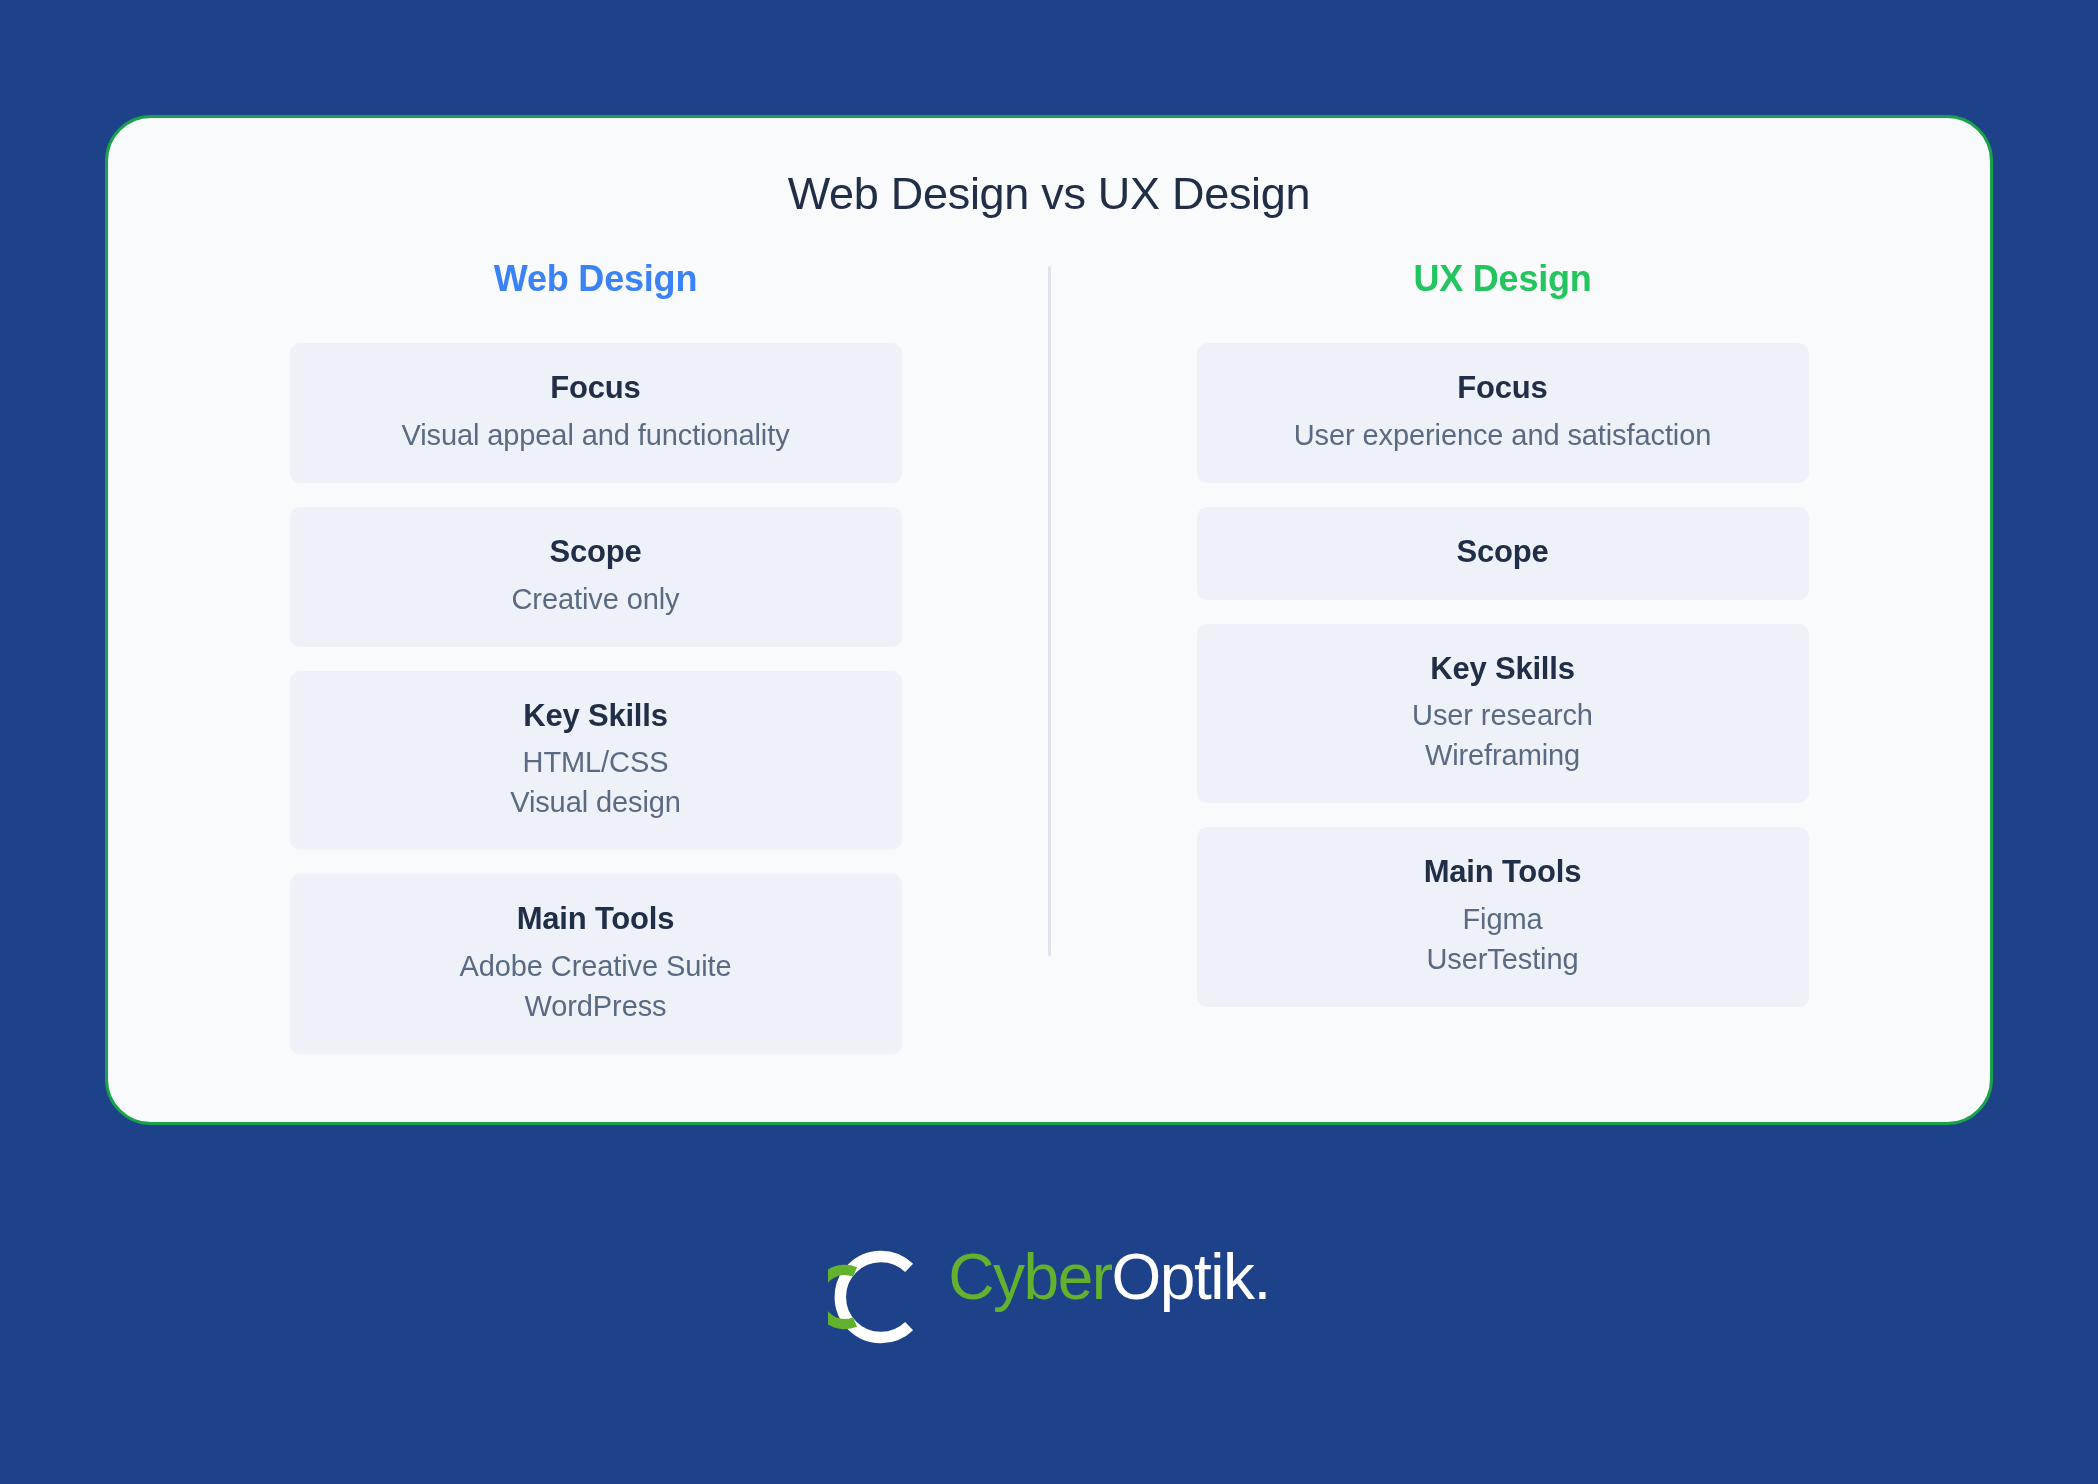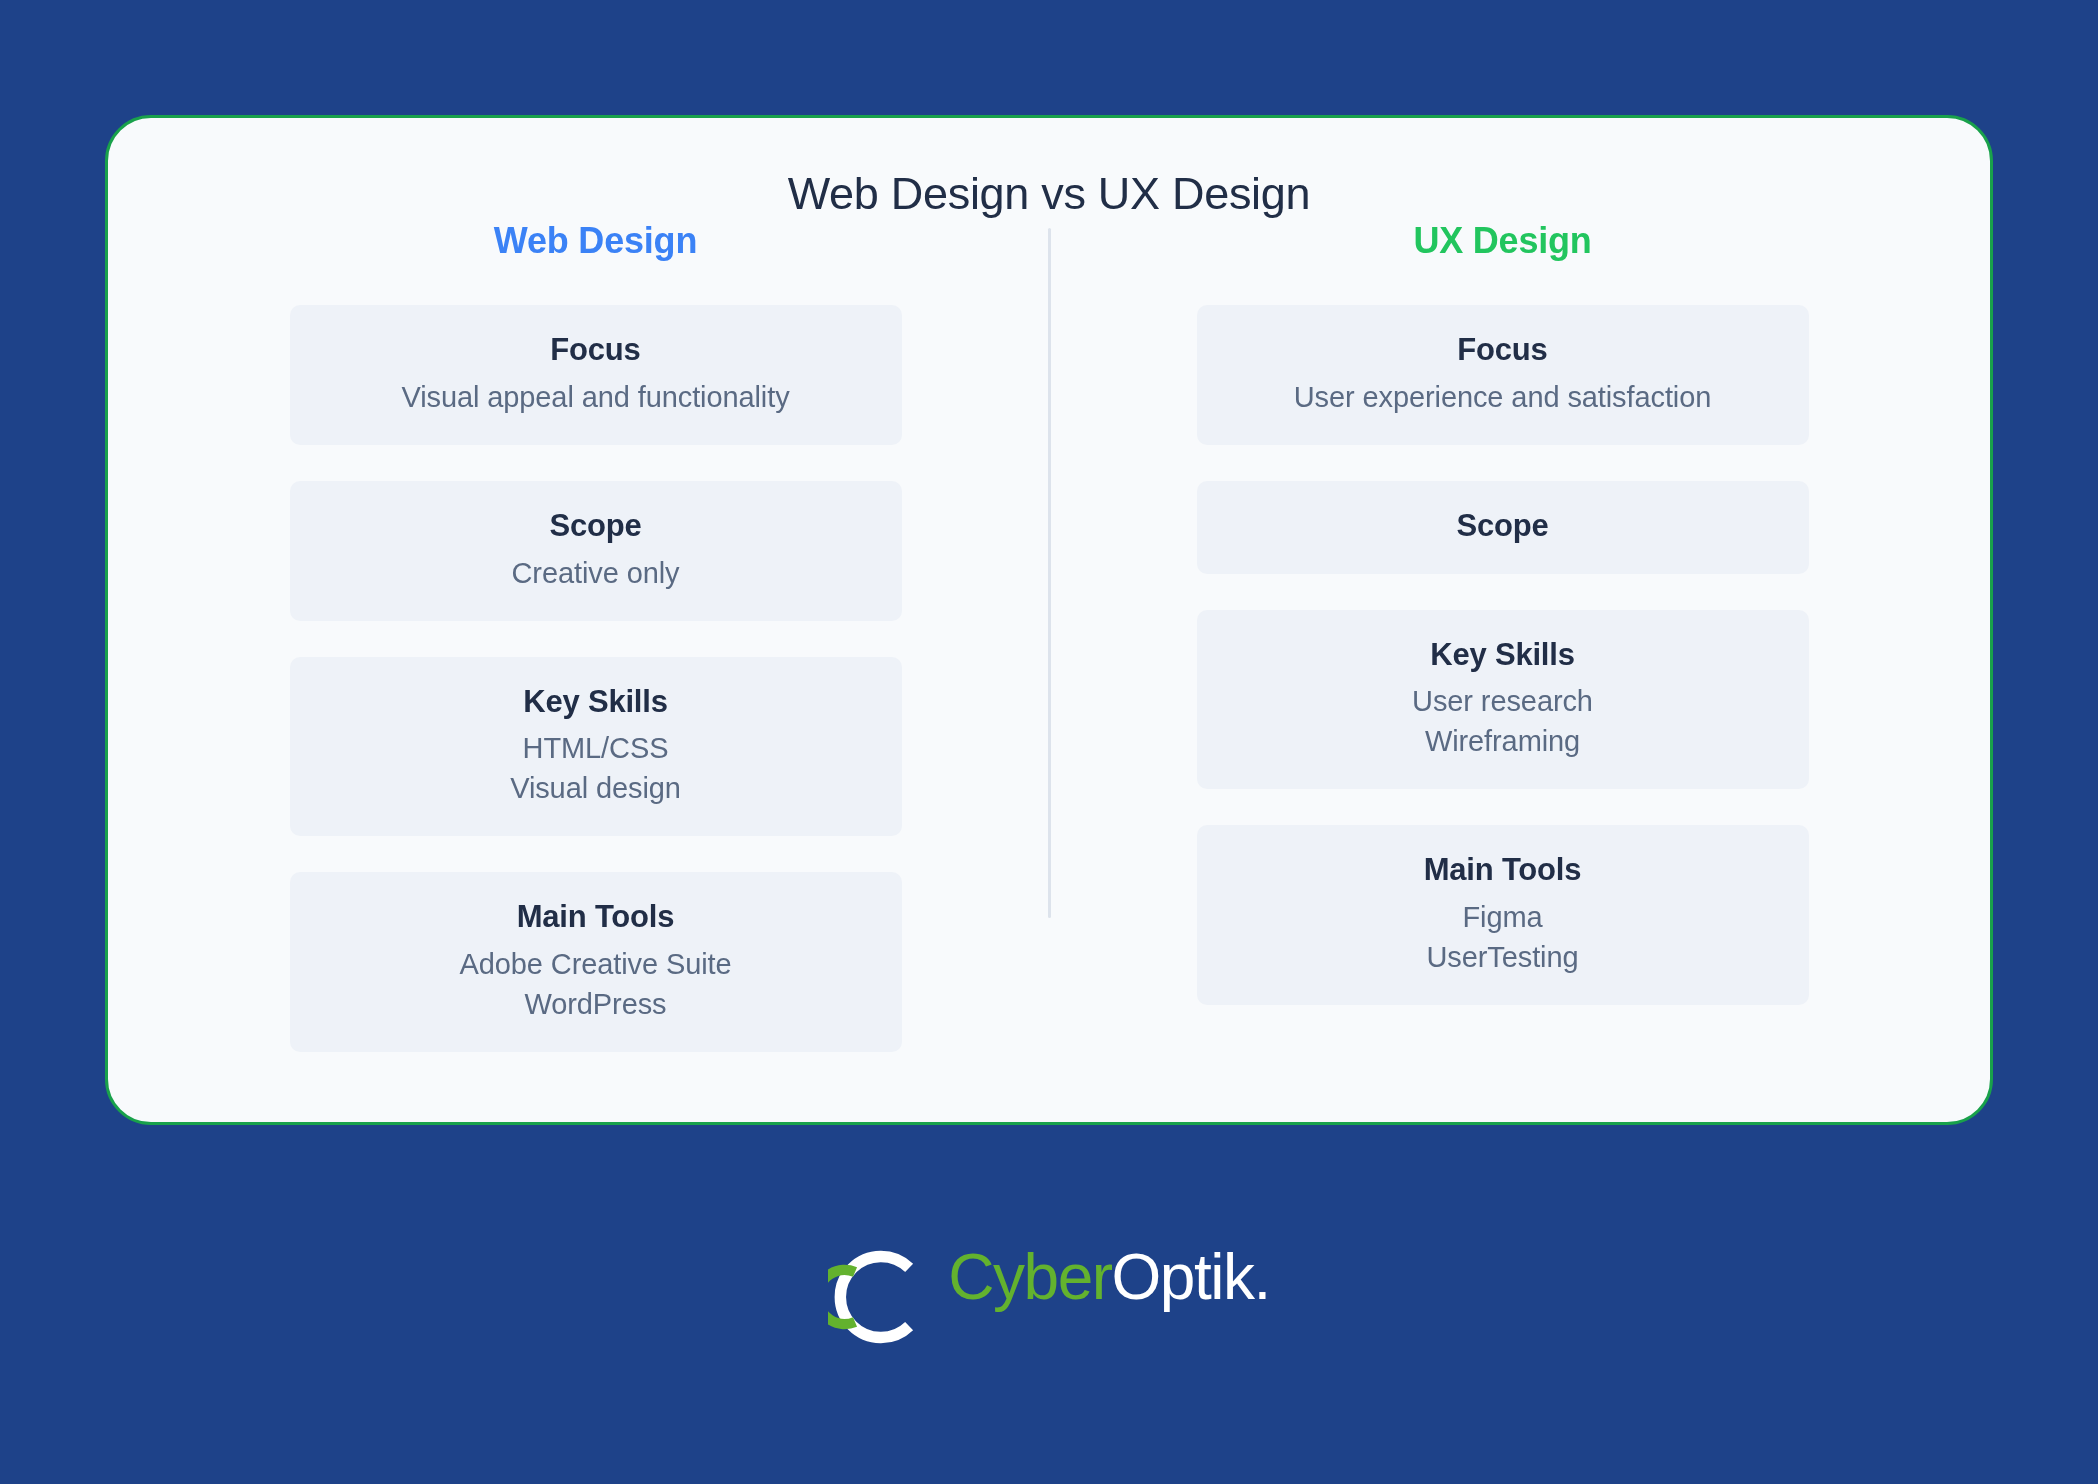--- a/index.html
+++ b/index.html
@@ -34,20 +34,21 @@
     font-weight: normal;
     color: #212e47;
     letter-spacing: -0.3px;
     margin-top: 50px;
   }
 
   
   .columns {
     position: relative;
     display: flex;
+    margin-top: 38px;
     padding: 0 34px;
     box-sizing: border-box;
   }
   .column {
     flex: 1 1 50%;
     display: flex;
     flex-direction: column;
     align-items: center;
     min-width: 0;
   }
@@ -72,21 +73,21 @@
     margin-left: -1.5px;
     background: #dde3ec;
     border-radius: 2px;
   }
 
   
   .cards {
     width: 612px;
     display: flex;
     flex-direction: column;
-    gap: 36px;
+    gap: 24px;
   }
   .card {
     background: #eef2f8;
     border-radius: 10px;
     padding: 26px 20px 28px;
     box-sizing: border-box;
     text-align: center;
   }
   .card-label {
     font-size: 31px;

